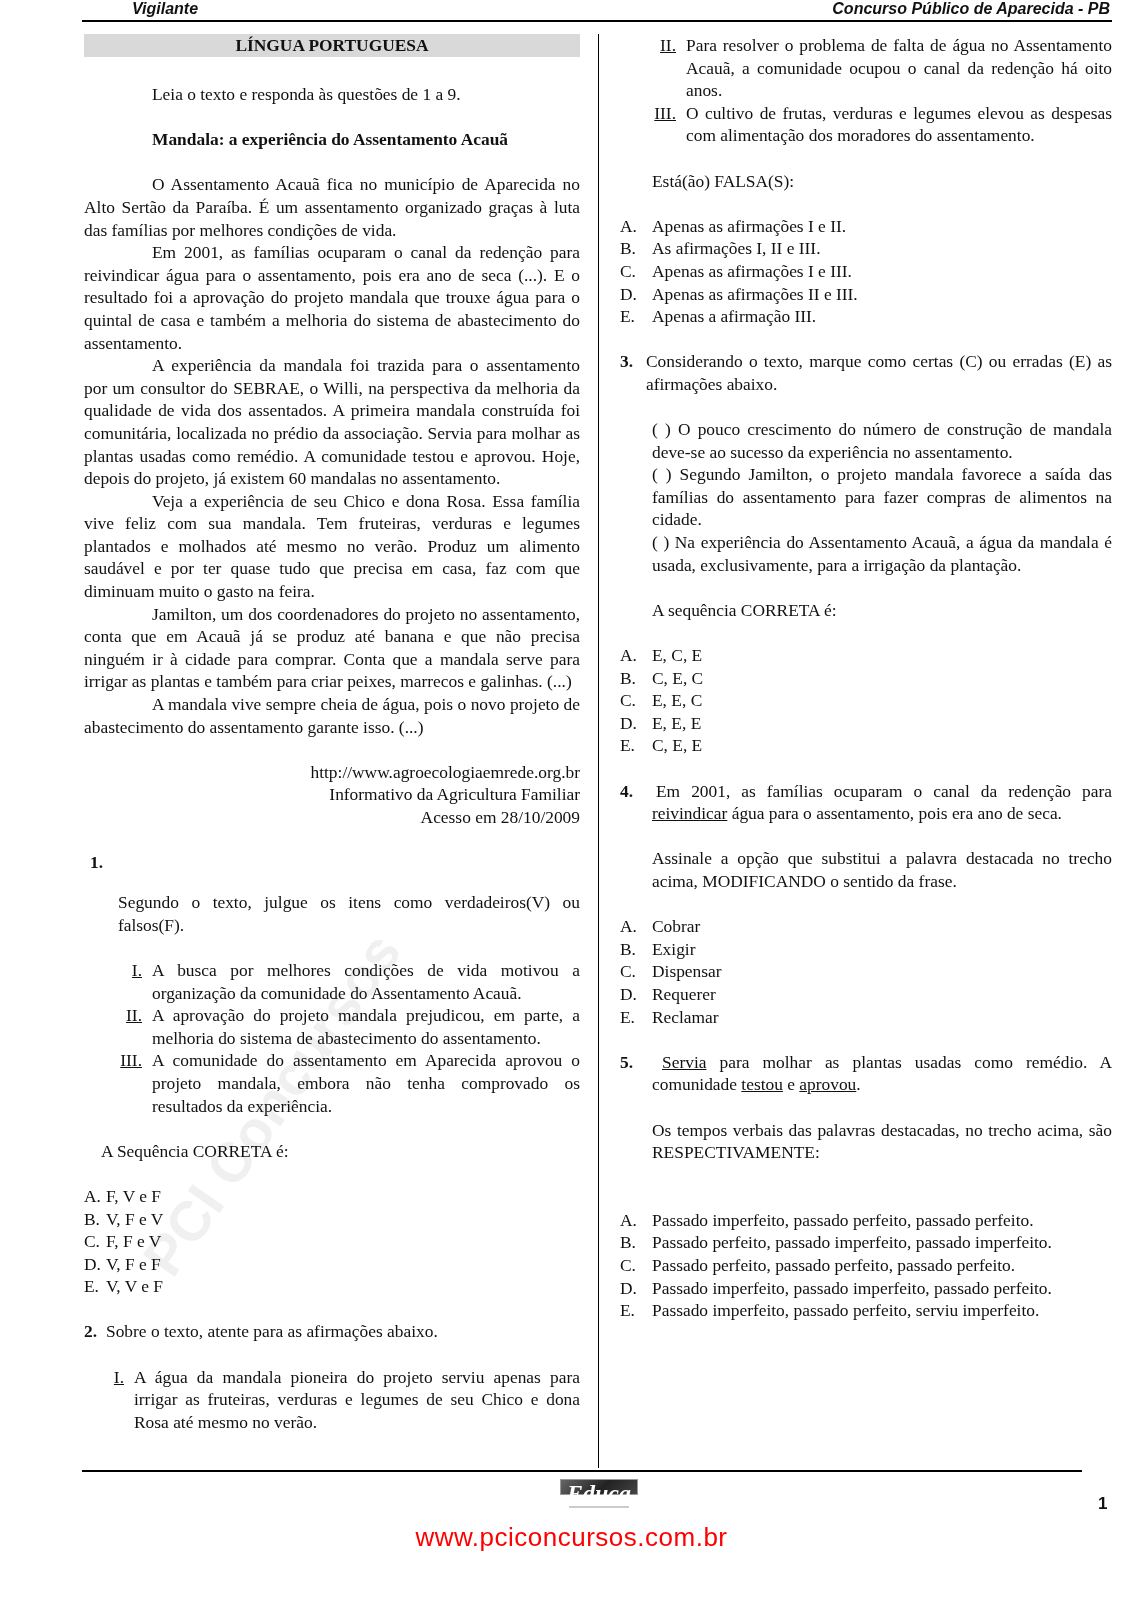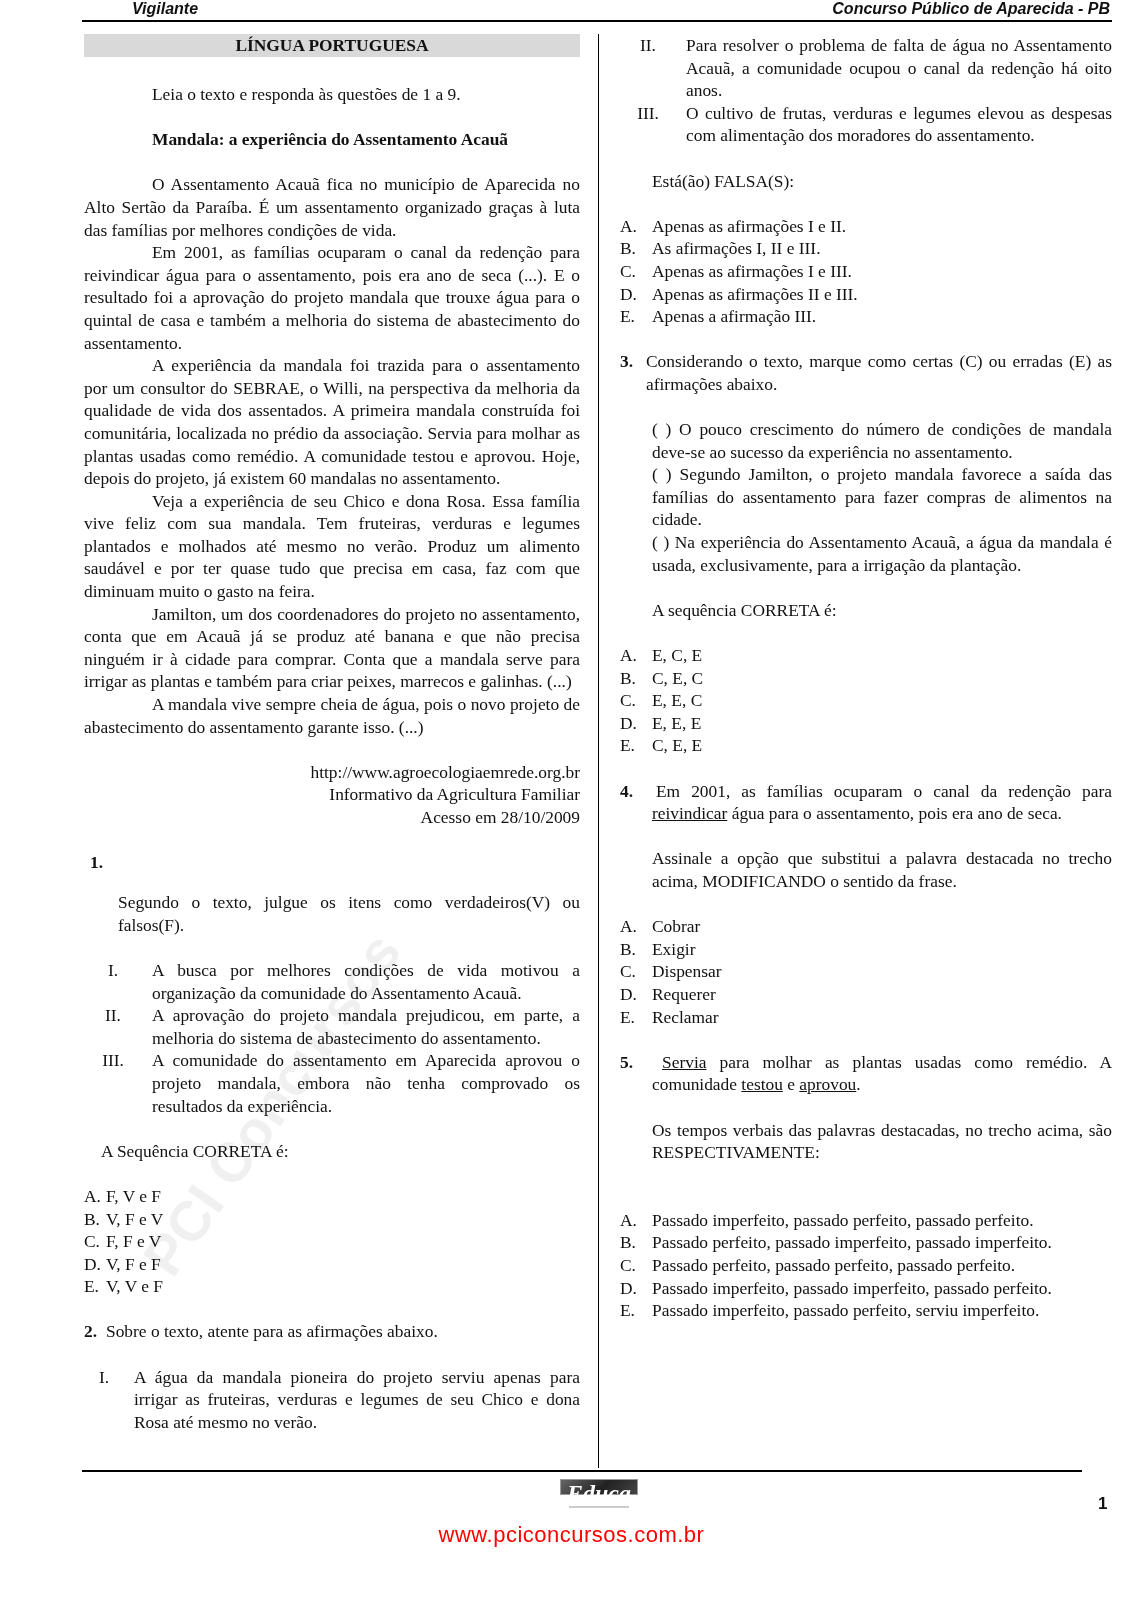--- a/index.html
+++ b/index.html
@@ -21,36 +21,36 @@
   .just { text-align:justify; }
   .ind { text-indent:68px; }
   .center-ind { padding-left:68px; }
   .title { font-weight:bold; padding-left:68px; }
   .gap { height:22.6px; }
   .src { text-align:right; }
   .q { display:flex; }
   .q .num { font-weight:bold; width:22px; flex:none; }
   .q .txt { flex:1; text-align:justify; }
   .roman { display:flex; }
-  .roman .rn { width:50px; text-align:center; padding-right:10px; flex:none; box-sizing:border-box; }
+  .roman .rn { width:50px; text-align:right; padding-right:10px; flex:none; box-sizing:border-box;text-decoration:underline; }
   .roman .rt { flex:1; text-align:justify; }
   .opt { display:flex; }
   .opt .ol { width:22px; flex:none; }
   .optR .ol { width:32px; flex:none; }
   u { text-decoration:underline; }
   .pagenum { position:absolute; left:1098px; top:1494px; font-family:"Liberation Sans", sans-serif;
              font-weight:bold; font-size:17px; }
   .logo { position:absolute; left:560px; top:1479px; width:78px; height:16px;
           background:linear-gradient(135deg,#666 0%,#222 55%,#444 100%); border:1px solid #999;
           box-sizing:border-box; color:#fff; text-align:center; }
   .logo .lt { font-family:"Liberation Serif", serif; font-style:italic; font-weight:bold;
               font-size:24px; line-height:26px; display:block; }
   .logo .ls { display:block; height:2px; margin:0 8px; background:#ccc; }
   .site { position:absolute; left:0; width:1143px; top:1522px; text-align:center;
-          font-family:"Liberation Sans", sans-serif; font-size:22px; color:#ff0000; letter-spacing:0.5px; }
+          font-family:"Liberation Sans", sans-serif; font-size:26px; color:#ff0000; letter-spacing:0.5px; }
   .wm { position:absolute; left:130px; top:1250px; transform:rotate(-55deg); transform-origin:left top;
         font-family:"Liberation Sans", sans-serif; font-weight:bold; font-size:56px; color:#f0f0f0;
         white-space:nowrap; pointer-events:none; z-index:0; }
   .col, .hdr { z-index:1; }
 </style>
 </head>
 <body>
 
 <div class="wm">PCI Concursos</div>
 
@@ -167,21 +167,21 @@
       <span>Apenas a afirmação III.</span>
     </div>
   <div class="gap"></div>
 
   <div class="q">
     <span class="num">3.</span>
     <span class="txt" style="padding-left:4px;">Considerando o texto, marque como certas (C) ou erradas (E) as afirmações abaixo.</span>
   </div>
   <div class="gap"></div>
   <div style="padding-left:32px;">
-    <p class="just">(   ) O pouco crescimento do número de condições de mandala deve-se ao sucesso da experiência no assentamento.</p>
+    <p class="just">(   ) O pouco crescimento do número de construção de mandala deve-se ao sucesso da experiência no assentamento.</p>
     <p class="just">(   ) Segundo Jamilton, o projeto mandala favorece a saída das famílias do assentamento para fazer compras de alimentos na cidade.</p>
     <p class="just">(   ) Na experiência do Assentamento Acauã, a água da mandala é usada, exclusivamente, para a irrigação da plantação.</p>
     <div class="gap"></div>
     <p>A sequência CORRETA é:</p>
   </div>
   <div class="gap"></div>
   <div class="opt optR">
       <span class="ol">A.</span>
       <span>E, C, E</span>
     </div>

